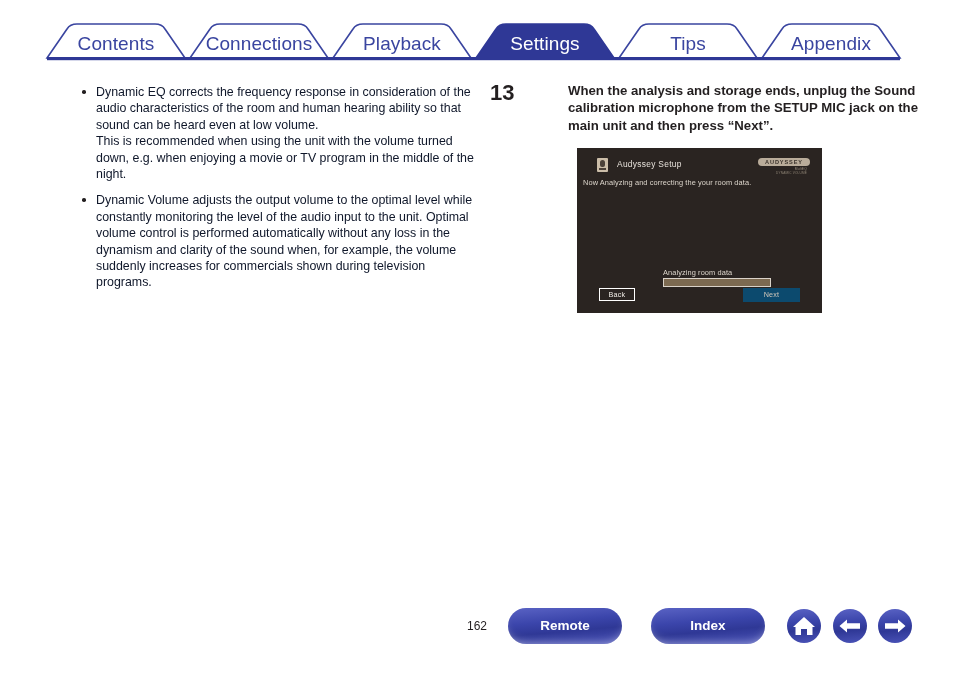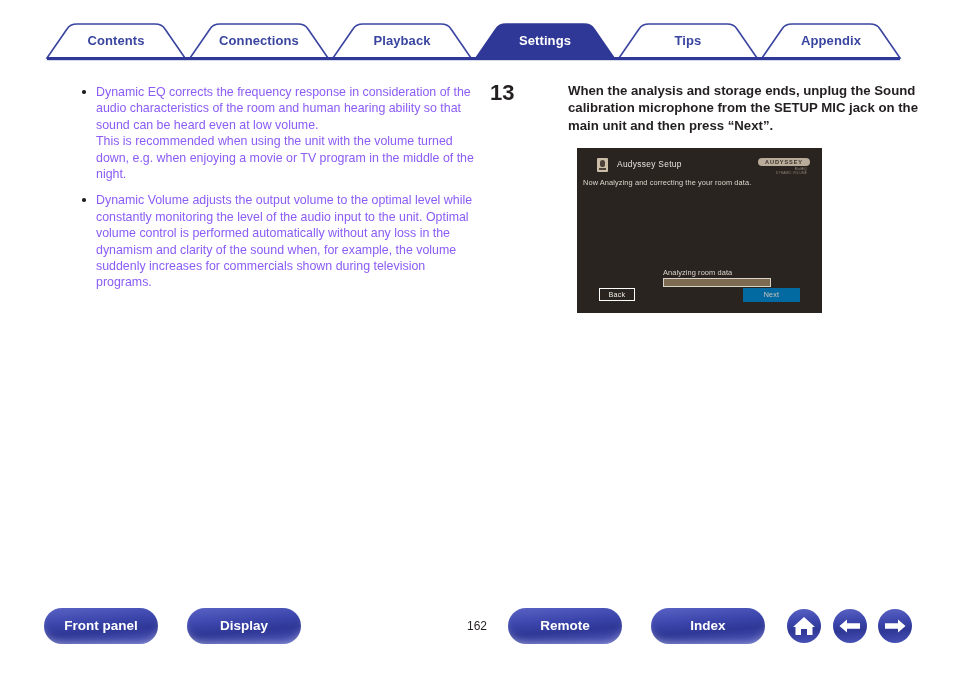--- a/index.html
+++ b/index.html
@@ -23,22 +23,22 @@
     top: 0;
     width: 954px;
     height: 66px;
   }
   #tabbar svg {
     display: block;
   }
   .tab-label {
     position: absolute;
     text-align: center;
-    font-size: 13px;
-    font-weight: bold;
+    font-size: 19px;
+    font-weight: normal;
     color: #3a45a0;
     letter-spacing: 0.1px;
     white-space: nowrap;
     cursor: pointer;
   }
   .tab-label.active {
     color: #ffffff;
   }
 
   
@@ -46,21 +46,21 @@
     position: absolute;
     left: 78px;
     top: 84px;
     width: 400px;
   }
   .bullet-item {
     position: relative;
     padding-left: 18px;
     font-size: 12.4px;
     line-height: 16.4px;
-    color: #8b5cf6;
+    color: #0f172a;
     margin-bottom: 10px;
   }
   .bullet-item .dot {
     position: absolute;
     left: 4px;
     top: 6px;
     width: 3.5px;
     height: 3.5px;
     border-radius: 50%;
     background: #231f20;
@@ -230,21 +230,21 @@
     text-align: center;
     line-height: 11px;
     letter-spacing: 0.2px;
   }
   #osd-next {
     position: absolute;
     left: 166px;
     top: 140px;
     width: 57px;
     height: 14px;
-    background: #0369a1;
+    background: #0c4a6e;
     color: #cfc6ba;
     font-size: 7.2px;
     text-align: center;
     line-height: 13px;
     letter-spacing: 0.2px;
   }
 
   
   #footer {
     position: absolute;
@@ -359,22 +359,20 @@
   <div id="osd-progress-label">Analyzing room data</div>
   <div id="osd-progress-track">
     <div id="osd-progress-fill" style="width: 100%;"></div>
   </div>
 
   <div id="osd-back">Back</div>
   <div id="osd-next">Next</div>
 </div>
 
 <div id="footer">
-  <div class="pill" style="left:44px;  width:114px;">Front panel</div>
-  <div class="pill" style="left:187px; width:114px;">Display</div>
 
   <div id="page-number">162</div>
 
   <div class="pill" style="left:508px; width:114px;">Remote</div>
   <div class="pill" style="left:651px; width:114px;">Index</div>
 
   <div class="circ" style="left:787px;">
     <svg width="34" height="34" viewBox="0 0 34 34" xmlns="http://www.w3.org/2000/svg">
       <path d="M17 8 L28 18 L25.5 18 L25.5 26 L20 26 L20 20 L14 20 L14 26 L8.5 26 L8.5 18 L6 18 Z" fill="#ffffff"></path>
     </svg>

